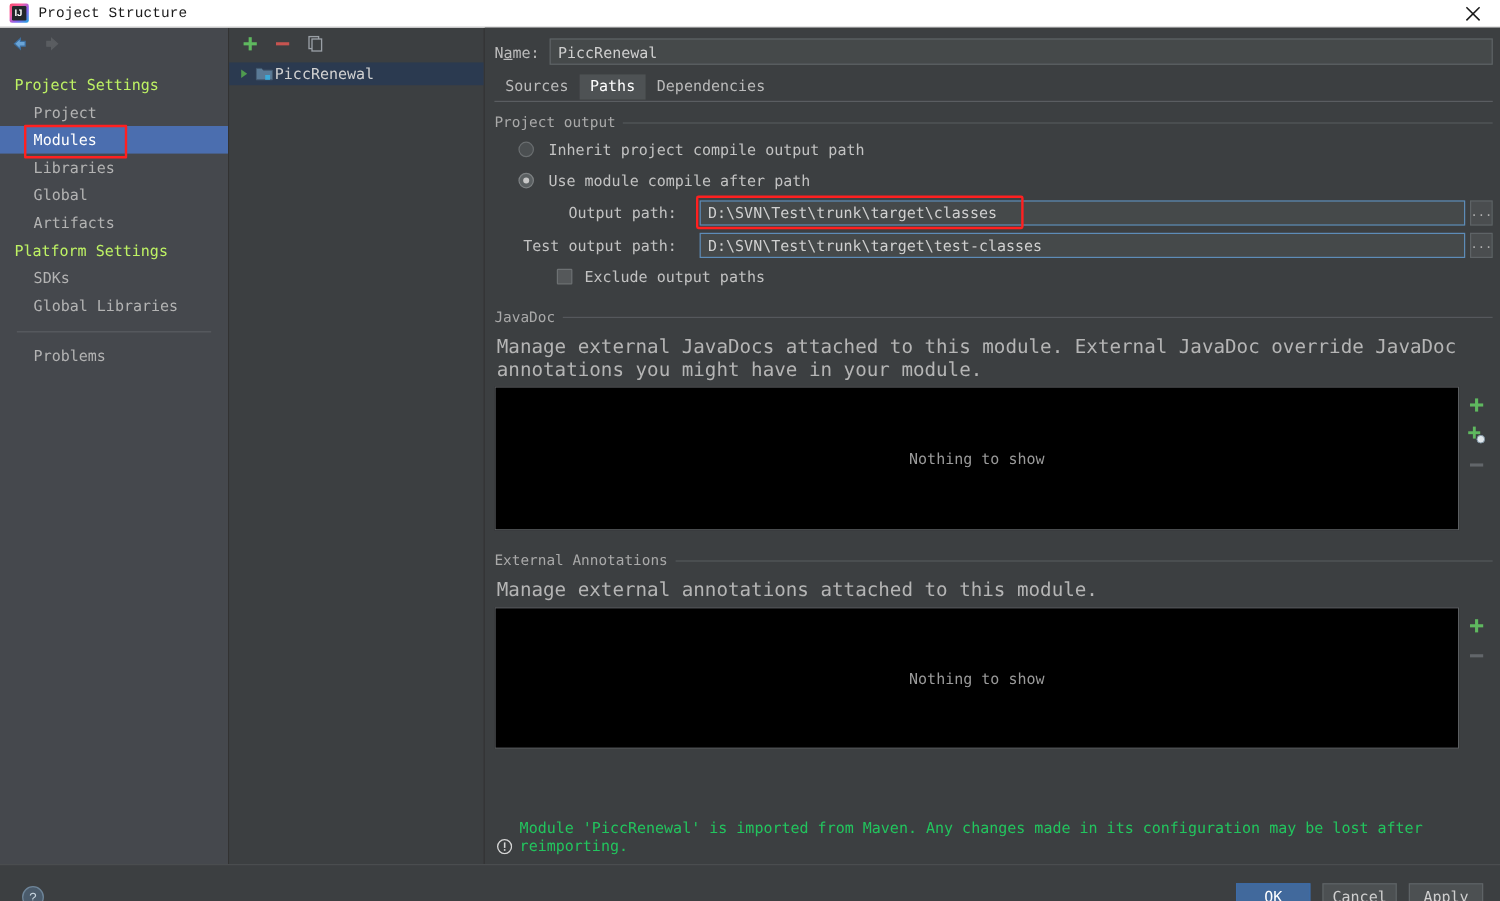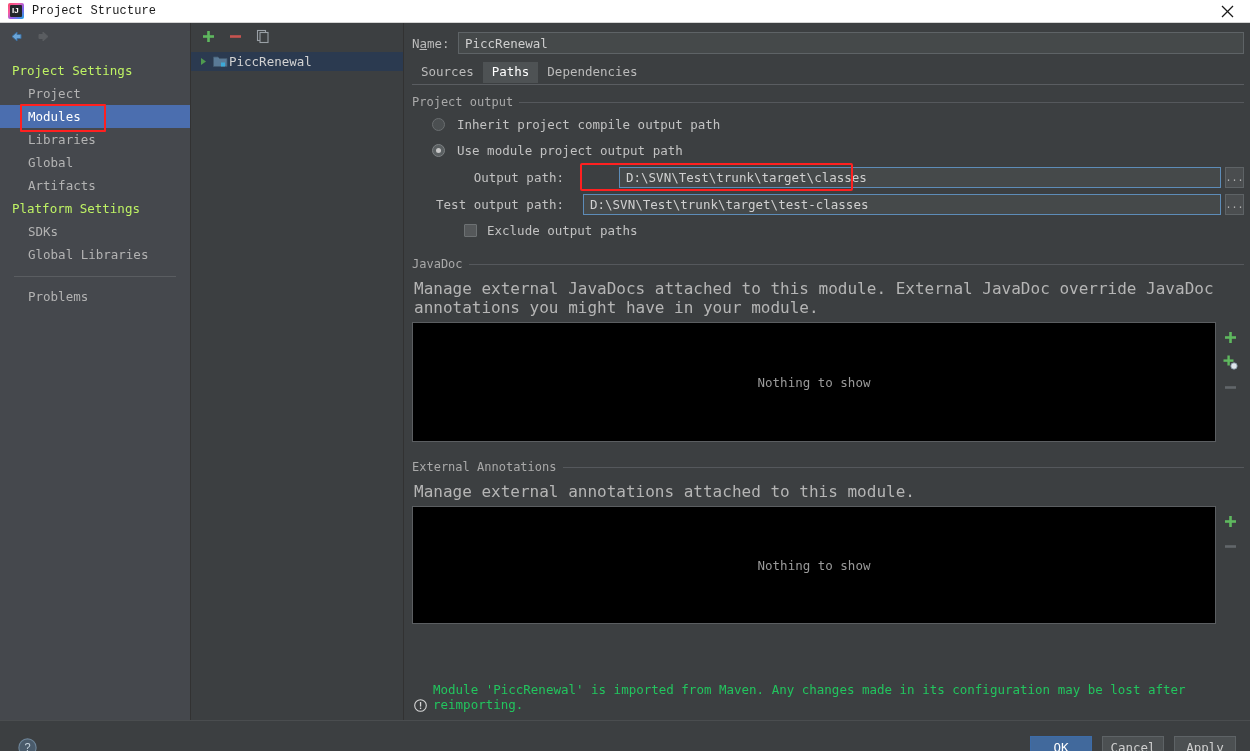--- a/index.html
+++ b/index.html
@@ -146,21 +146,21 @@
   .path-lbl {
     font-size:12.5px; color:#c2c2c2; width:160px; text-align:right;
     padding-right:8px; flex:0 0 auto;
   }
   .path-field-wrap { flex:1 1 auto; position:relative; display:flex; }
   .path-input {
     flex:1 1 auto; height:21px; background:#45494a; border:1px solid #5d8cb8;
     color:#d0d0d0; font-size:12.5px; font-family:inherit; padding:0 6px;
     outline:none;
   }
-  .path-input.red-hl { border-color:#5d8cb8;margin-left:36px; }
+  .path-input.red-hl { border-color:#5d8cb8; }
   .redbox {
     position:absolute; left:-3px; top:-4px; width:273px; height:28px;
     border:2px solid #ff2020; border-radius:2px; pointer-events:none;
   }
   .browse-btn {
     width:19px; height:21px; margin-left:4px; flex:0 0 auto;
     background:#4a4d4f; border:1px solid #5e6366; cursor:pointer;
     display:flex; align-items:center; justify-content:center;
     color:#b0b0b0; font-size:10px; line-height:10px;
   }
@@ -324,21 +324,21 @@
           <span class="grp-line"></span>
         </div>
 
         <div class="radio-row">
           <span class="radio"></span>
           <span class="radio-lbl">Inherit project compile output path</span>
         </div>
 
         <div class="radio-row">
           <span class="radio on"></span>
-          <span class="radio-lbl">Use module project output path</span>
+          <span class="radio-lbl">Use module compile after path</span>
         </div>
 
         <div class="path-row">
           <span class="path-lbl">Output path:</span>
           <span class="path-field-wrap">
             <input class="path-input red-hl" type="text" value="D:\SVN\Test\trunk\target\classes" style="">
             <span class="redbox"></span>
             <span class="browse-btn">...</span>
           </span>
         </div>

